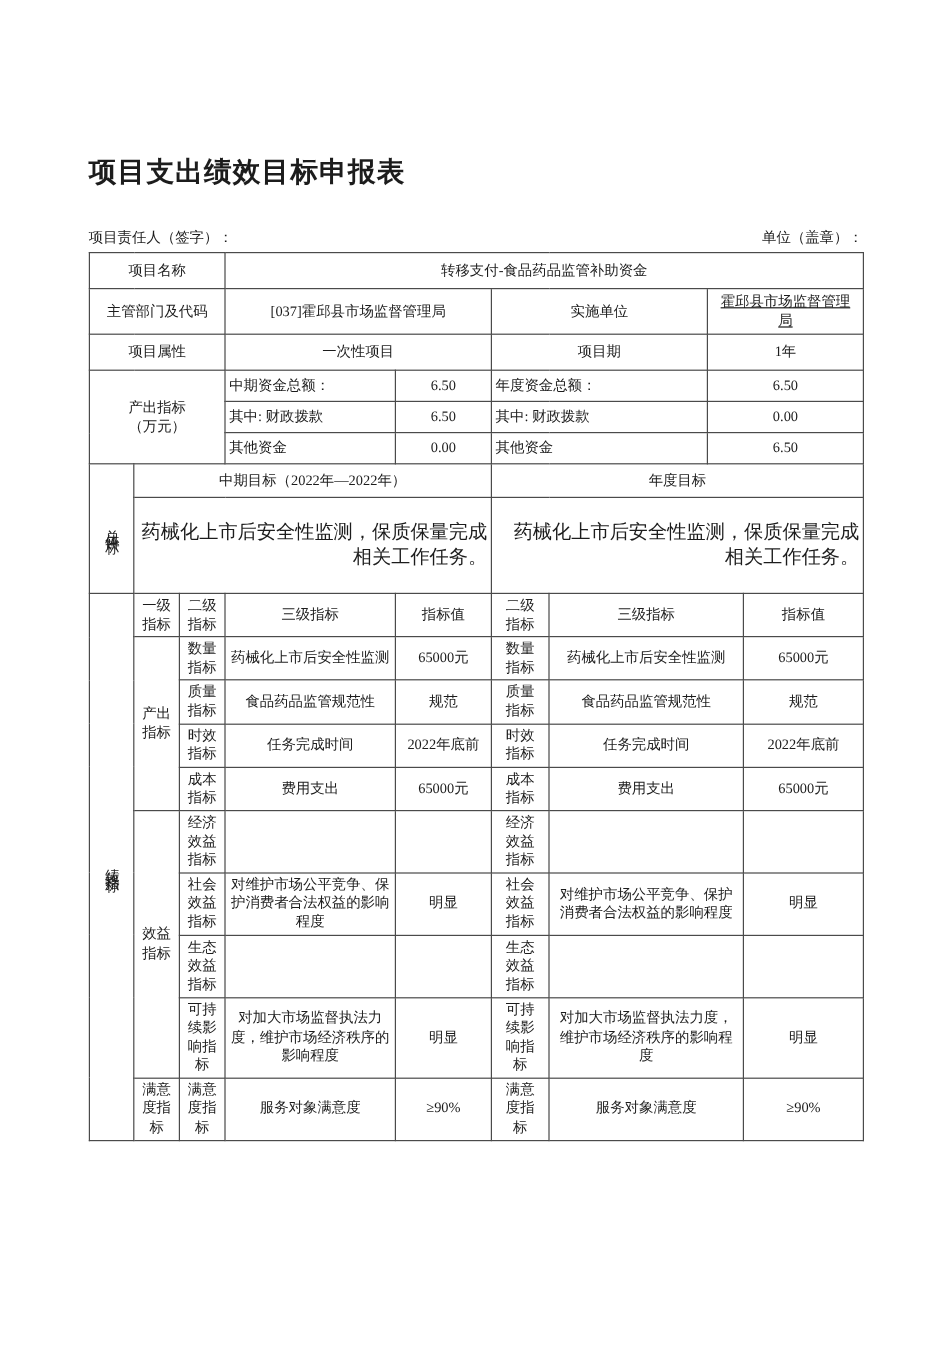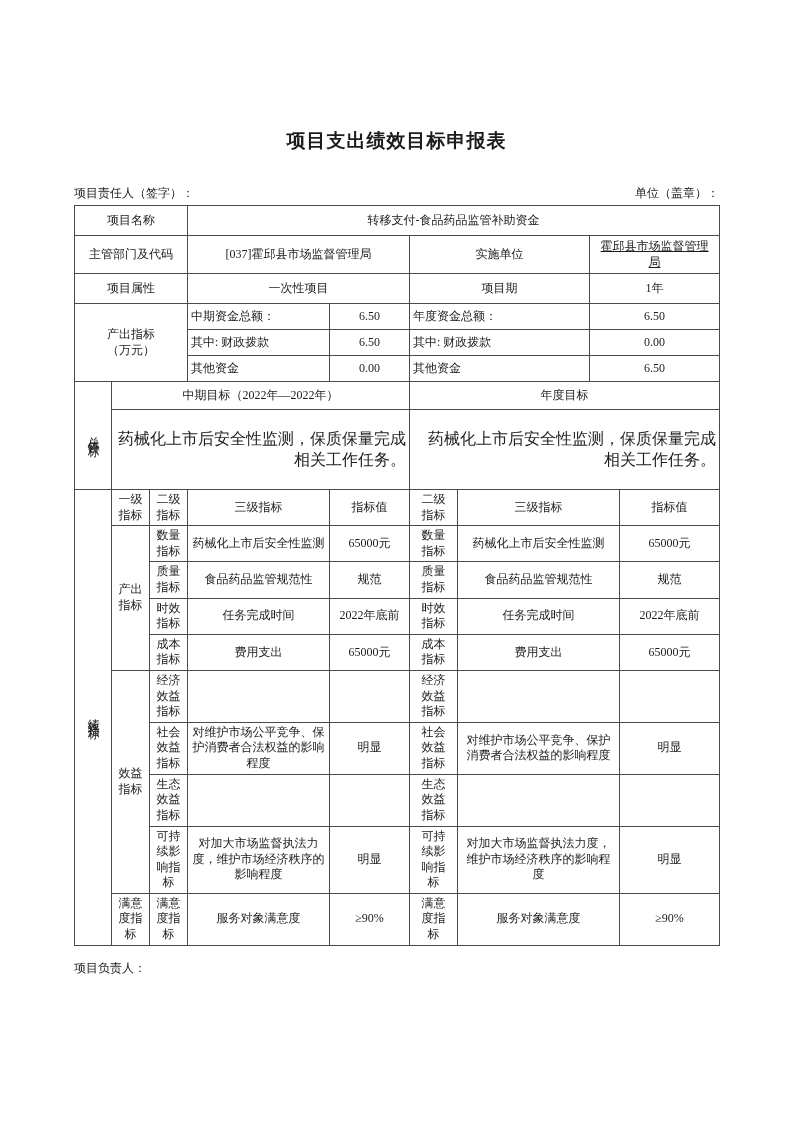--- a/index.html
+++ b/index.html
@@ -1,20 +1,20 @@
 <!DOCTYPE html>
 <html><head>
 <meta charset="utf-8">
 <style>
   html,body{margin:0;padding:0;}
   body{width:793px;height:1122px;background:#ffffff;color:#1c1c1c;
        font-family:"Liberation Serif","DejaVu Serif",serif;}
   .page{position:relative;width:793px;height:1122px;overflow:hidden;background:#fff;}
   .doc{padding:128px 74px 0 74px;}
-  .title{text-align:center;font-size:19px;font-weight:bold;letter-spacing:1px;}
+  .title{text-align:left;font-size:23px;font-weight:bold;letter-spacing:1px;}
   .subtitle{text-align:center;font-size:12px;margin-top:12px;}
   .sigrow{display:flex;justify-content:space-between;font-size:12px;margin-top:31px;margin-bottom:3px;}
   table{border-collapse:collapse;table-layout:fixed;width:645px;font-size:12px;}
   td{border:1px solid #4a4a4a;padding:2px 3px;text-align:center;vertical-align:middle;
      line-height:1.3;word-break:break-all;}
   .ta-l{text-align:left;}
   .ta-r{text-align:center;}
   .pre{white-space:pre-line;}
   .l2r{padding:2px 9px;}
   .pad6{padding:2px 6px;text-decoration:underline;}
@@ -197,16 +197,15 @@
         <td>服务对象满意度</td>
         <td>≥90%</td>
         <td class="l2r">满意度指标</td>
         <td colspan="2">服务对象满意度</td>
         <td>≥90%</td>
       </tr>
 
       </tbody>
     </table>
 
-    <div class="footer">项目负责人：</div>
 
   </div>
 </div>
 
 </body></html>

